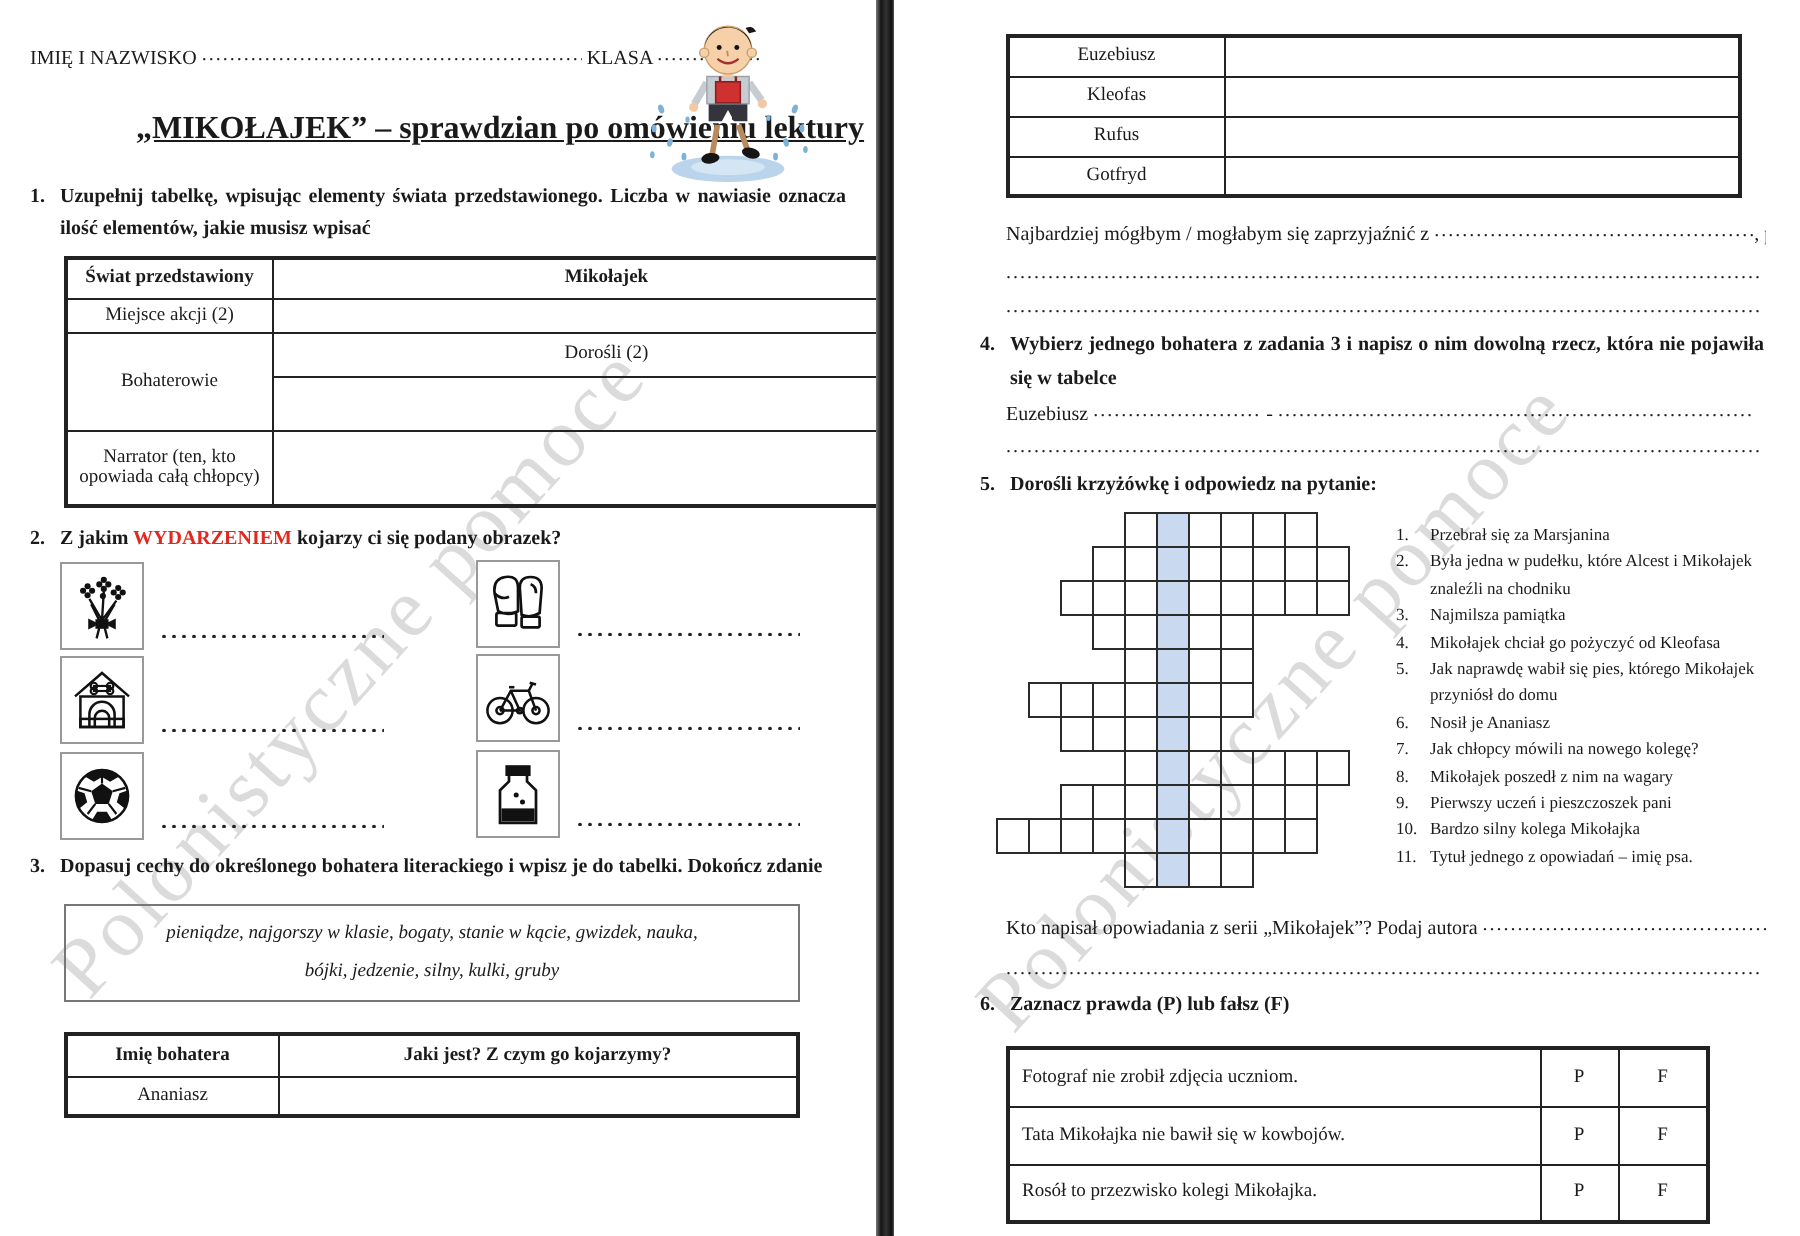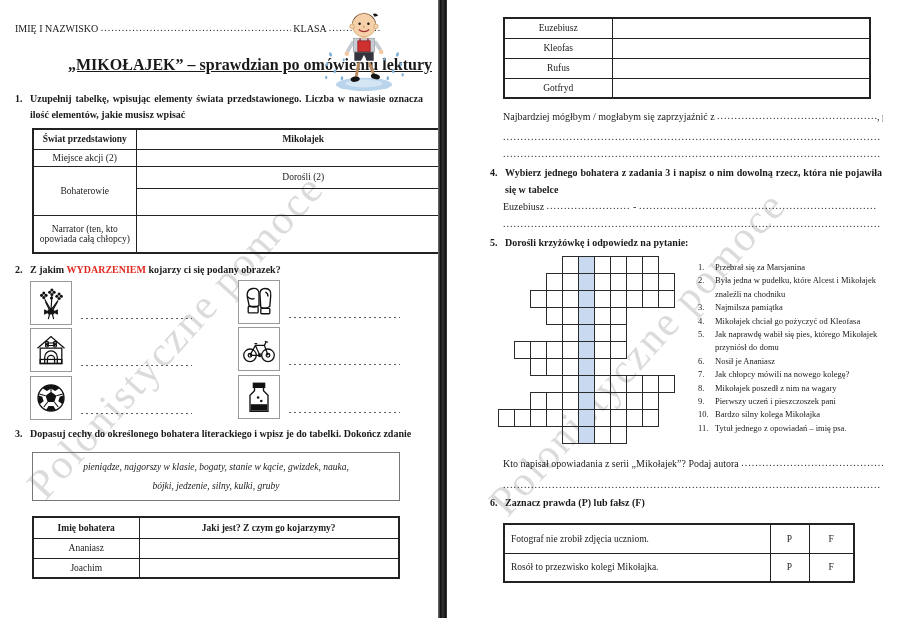--- a/index.html
+++ b/index.html
@@ -279,24 +279,20 @@
           <col style="width:106px">
           <col>
         </colgroup>
       <tbody>
           <tr style="height:21px;">
         <th>Imię bohatera</th>
         <th>Jaki jest? Z czym go kojarzymy?</th>
       </tr>
       <tr style="height:20px;">
         <td class="cc">Ananiasz</td>
-        <td></td>
-      </tr>
-      <tr style="height:20px;">
-        <td class="cc">Joachim</td>
         <td></td>
       </tr>
     </tbody>
       </table>
   </div>
 
   <div class="gutter"></div>
 
   <div class="page" id="page-right">
     <div class="wm" style="left:50px;top:485px;">Polonistyczne pomoce</div>
@@ -490,20 +486,25 @@
           <col style="width:39px">
           <col style="width:45px">
         </colgroup>
       <tbody>
           <tr style="height:29px;">
         <td class="stmt">Fotograf nie zrobił zdjęcia uczniom.</td>
         <td class="cc">P</td>
         <td class="cc">F</td>
       </tr>
       <tr style="height:29px;">
+        <td class="stmt">Tata Mikołajka nie bawił się w kowbojów.</td>
+        <td class="cc">P</td>
+        <td class="cc">F</td>
+      </tr>
+      <tr style="height:29px;">
         <td class="stmt">Rosół to przezwisko kolegi Mikołajka.</td>
         <td class="cc">P</td>
         <td class="cc">F</td>
       </tr>
     </tbody>
       </table>
   </div>
 </div>
 
 </body></html>

